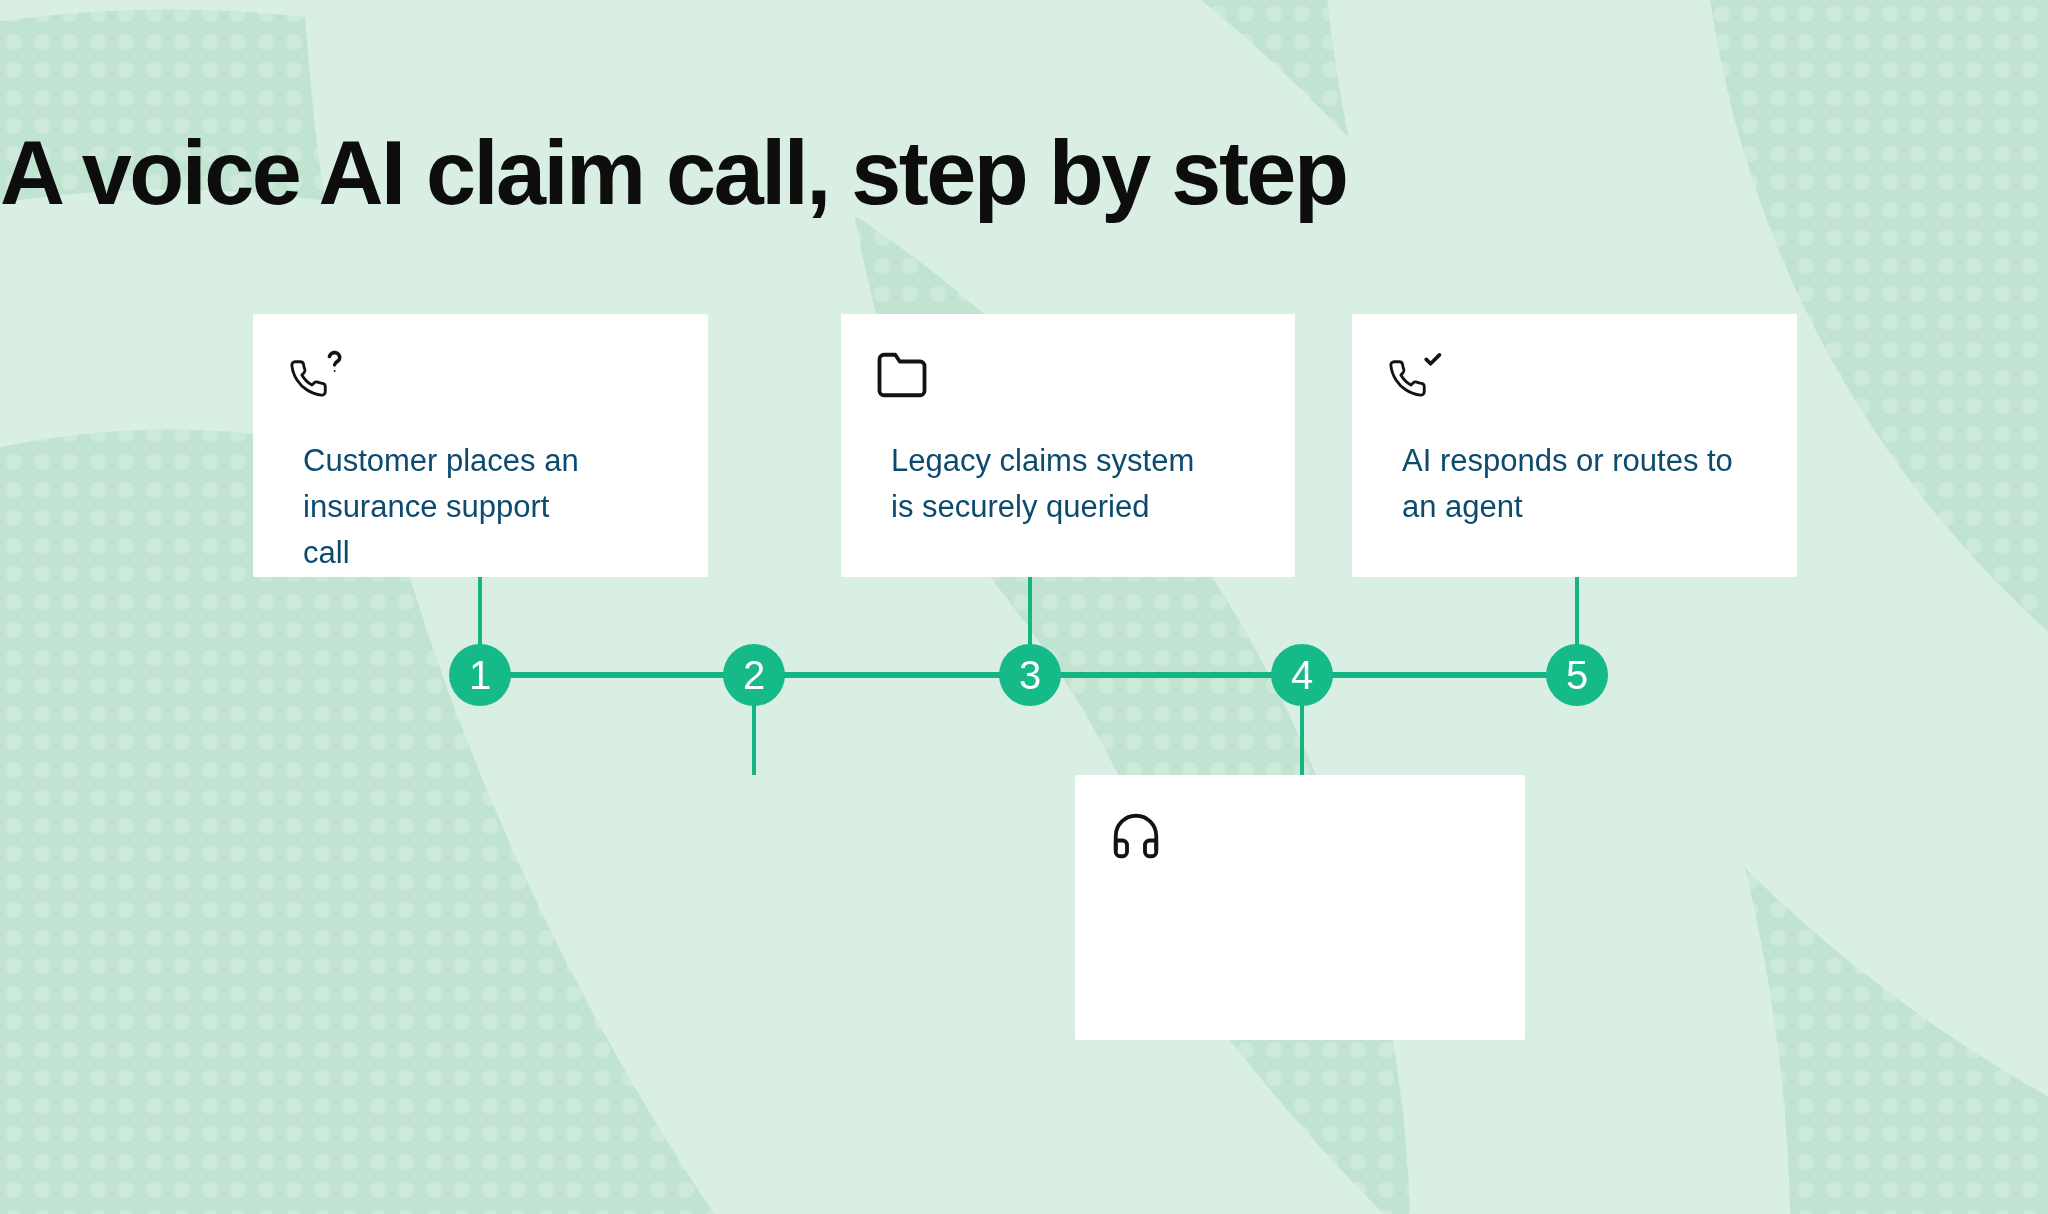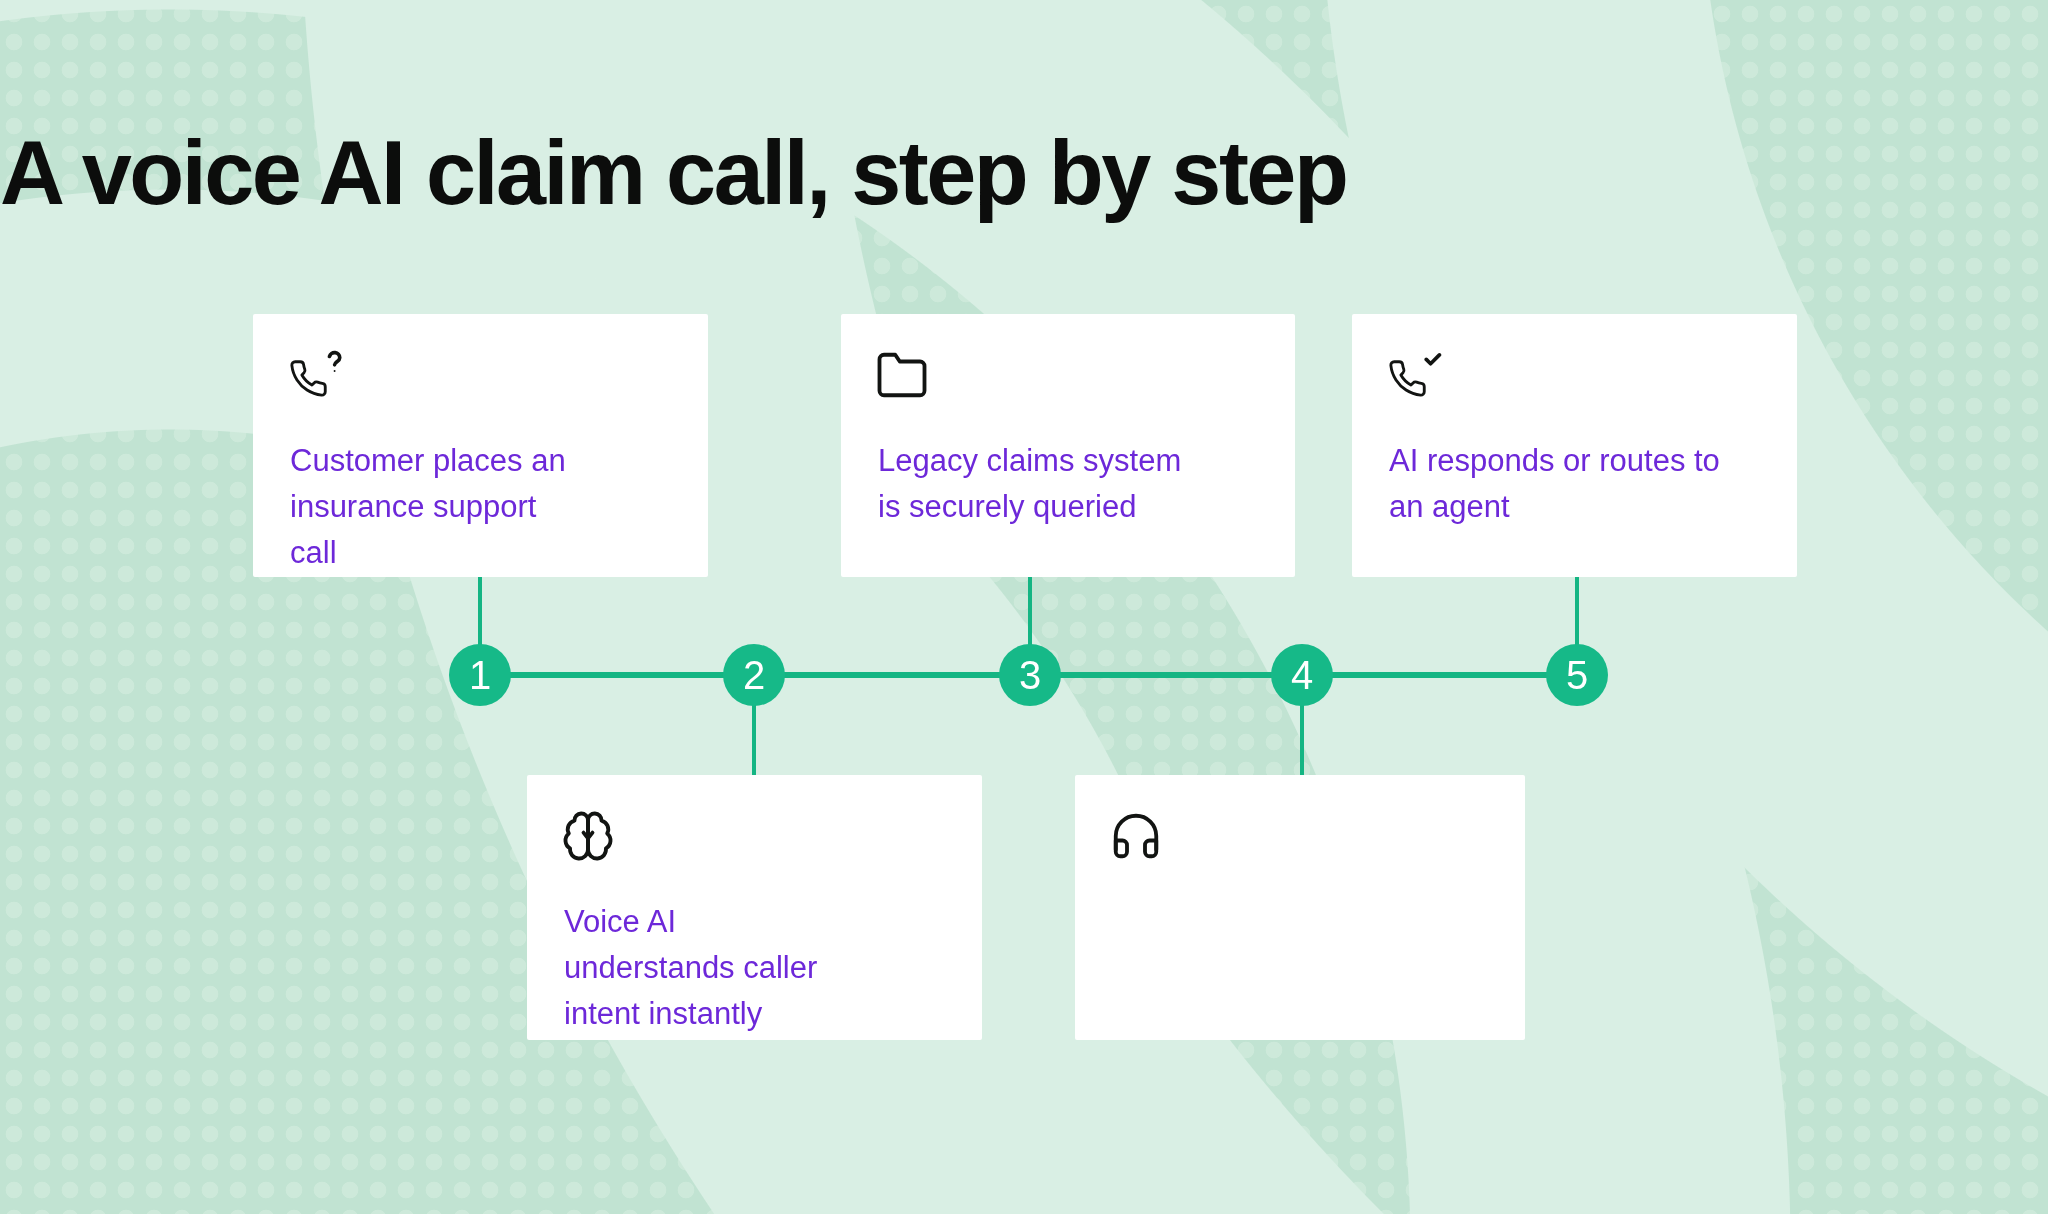--- a/index.html
+++ b/index.html
@@ -25,21 +25,21 @@
     letter-spacing:-2.5px;color:#0c0d0c;line-height:1;margin:0;
   }
   .card{
     position:absolute;background:#ffffff;border-radius:2px;
     padding:34px;box-sizing:border-box;
   }
   .card .icon{display:block;height:62px;margin-bottom:28px;}
   .card .icon svg{stroke:#121412;fill:none;stroke-width:1.7;
     stroke-linecap:round;stroke-linejoin:round;}
   .card-text{
-    margin:3px;font-size:31px;line-height:46px;color:#6d28d9;
+    margin:16px;font-size:31px;line-height:46px;color:#0c4a6e;
     white-space:pre-line;font-weight:400;
   }
   .hline,.vline{position:absolute;background:#14b583;}
   .hline{left:480px;top:672px;width:1097px;height:6px;}
   .vline{width:4px;}
   .node{
     position:absolute;top:644px;width:62px;height:62px;border-radius:50%;
     background:#16b988;color:#ffffff;display:flex;align-items:center;
     justify-content:center;font-size:40px;font-weight:400;line-height:1;
   }
@@ -89,32 +89,20 @@
         <g transform="translate(0.6,4.8) scale(0.78)">
           <path d="M22 16.92v3a2 2 0 0 1-2.18 2 19.79 19.79 0 0 1-8.63-3.07 19.5 19.5 0 0 1-6-6 19.79 19.79 0 0 1-3.07-8.67A2 2 0 0 1 4.11 2h3a2 2 0 0 1 2 1.72 12.84 12.84 0 0 0 .7 2.81 2 2 0 0 1-.45 2.11L8.09 9.91a16 16 0 0 0 6 6l1.27-1.27a2 2 0 0 1 2.11-.45 12.84 12.84 0 0 0 2.81.7A2 2 0 0 1 22 16.92z"></path>
         </g>
         <path d="M18.7 5.3l2 2 4.1-4.1"></path>
       </svg>
     </span>
     <p class="card-text">AI responds or routes to
 an agent</p>
   </div>
 
-  <div class="card" style="left:527px;top:775px;width:455px;height:265px;">
-    <span class="icon">
-      <svg width="54" height="54" viewBox="0 0 24 24">
-        <path d="M12 5a3 3 0 1 0-5.997.125 4 4 0 0 0-2.526 5.77 4 4 0 0 0 .556 6.588A4 4 0 1 0 12 18Z"></path>
-        <path d="M12 5a3 3 0 1 1 5.997.125 4 4 0 0 1 2.526 5.77 4 4 0 0 1-.556 6.588A4 4 0 1 1 12 18Z"></path>
-        <path d="M12 13l-2-2.5M12 13l2-2.5"></path>
-      </svg>
-    </span>
-    <p class="card-text">Voice AI
-understands caller
-intent instantly</p>
-  </div>
 
   <div class="card" style="left:1075px;top:775px;width:450px;height:265px;">
     <span class="icon">
       <svg width="54" height="54" viewBox="0 0 24 24">
         <path d="M3 18v-6a9 9 0 0 1 18 0v6"></path>
         <path d="M21 19a2 2 0 0 1-2 2h-1a2 2 0 0 1-2-2v-3a2 2 0 0 1 2-2h3z"></path>
         <path d="M3 19a2 2 0 0 0 2 2h1a2 2 0 0 0 2-2v-3a2 2 0 0 0-2-2H3z"></path>
       </svg>
     </span>
   </div>

